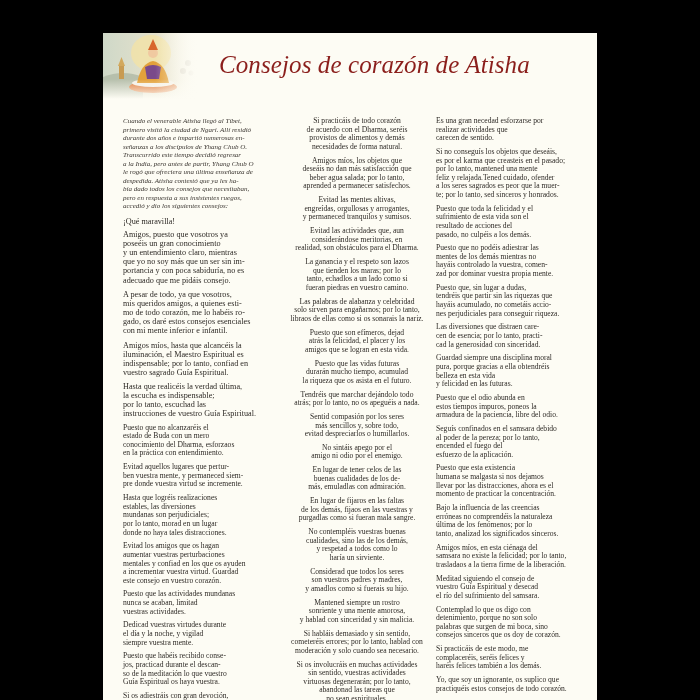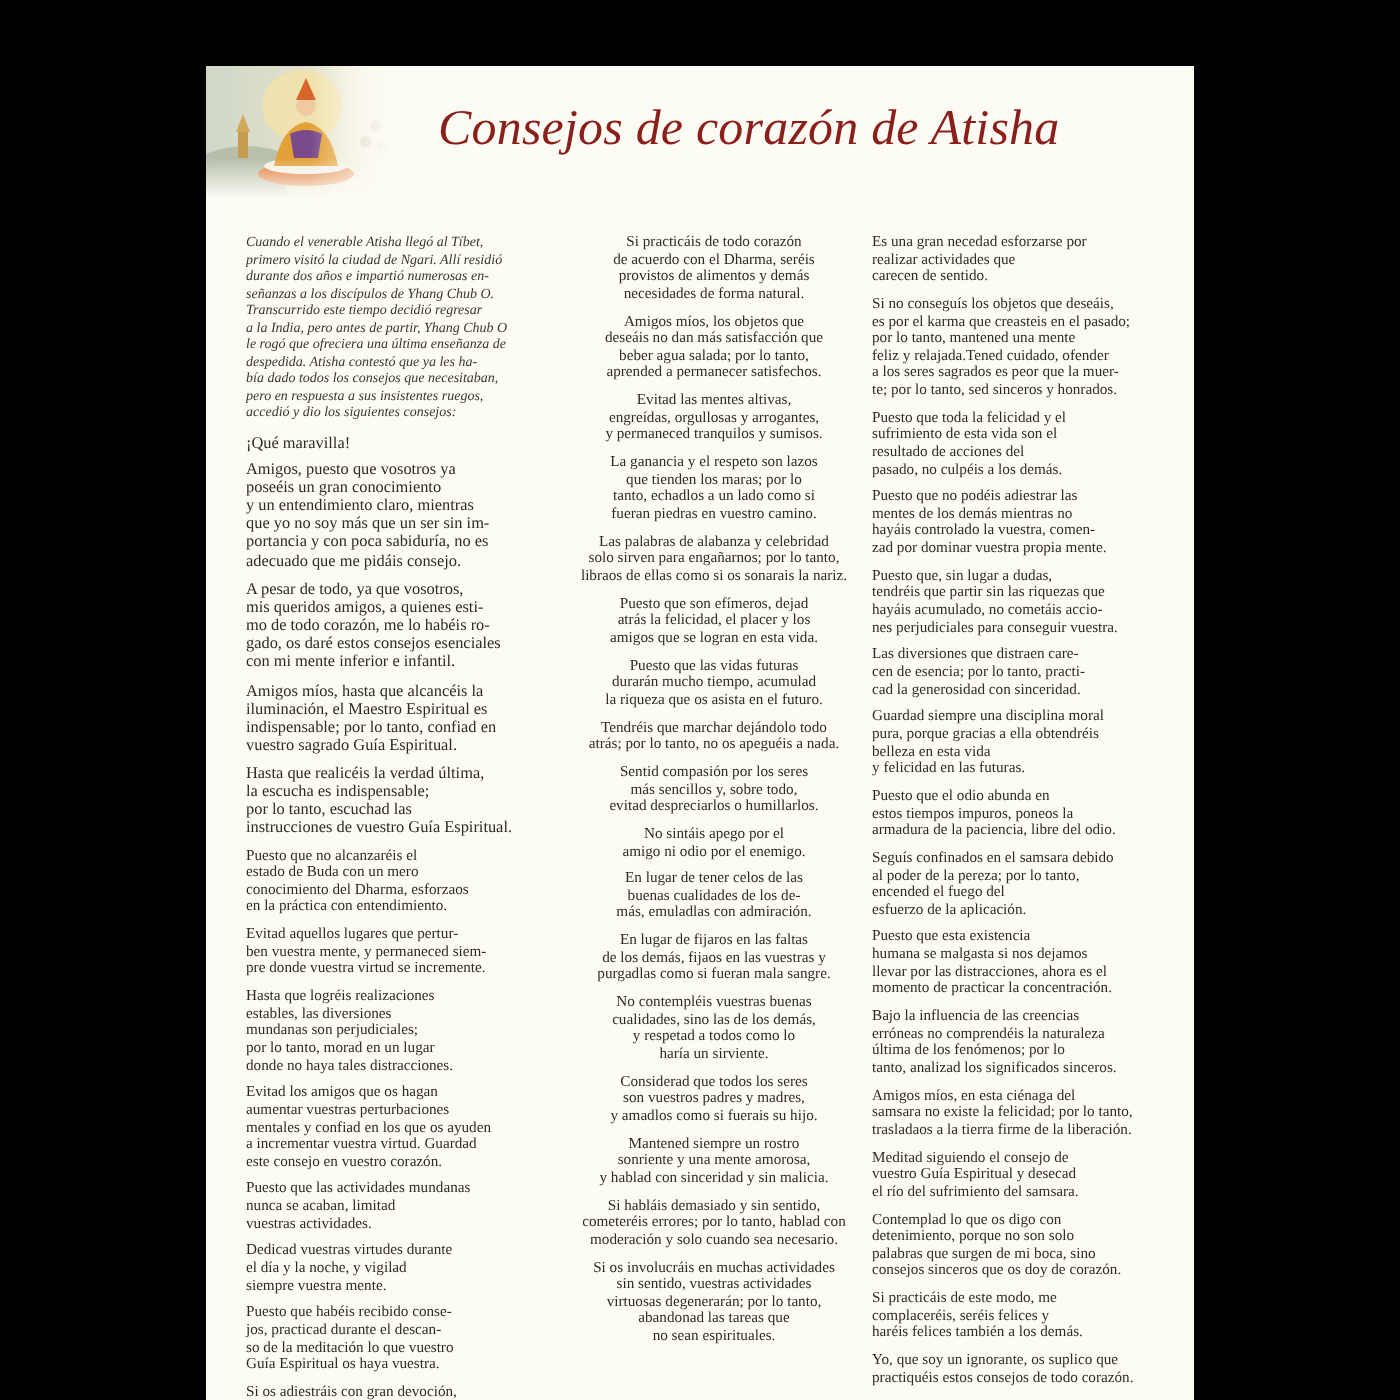--- a/index.html
+++ b/index.html
@@ -184,20 +184,25 @@
           <span class="line">deseáis no dan más satisfacción que</span>
           <span class="line">beber agua salada; por lo tanto,</span>
           <span class="line">aprended a permanecer satisfechos.</span>
         </div>
         <div class="para">
           <span class="line">Evitad las mentes altivas,</span>
           <span class="line">engreídas, orgullosas y arrogantes,</span>
           <span class="line">y permaneced tranquilos y sumisos.</span>
         </div>
         <div class="para">
+          <span class="line">Evitad las actividades que, aun</span>
+          <span class="line">considerándose meritorias, en</span>
+          <span class="line">realidad, son obstáculos para el Dharma.</span>
+        </div>
+        <div class="para">
           <span class="line">La ganancia y el respeto son lazos</span>
           <span class="line">que tienden los maras; por lo</span>
           <span class="line">tanto, echadlos a un lado como si</span>
           <span class="line">fueran piedras en vuestro camino.</span>
         </div>
         <div class="para">
           <span class="line">Las palabras de alabanza y celebridad</span>
           <span class="line">solo sirven para engañarnos; por lo tanto,</span>
           <span class="line">libraos de ellas como si os sonarais la nariz.</span>
         </div>
@@ -289,21 +294,21 @@
         <div class="para">
           <span class="line">Puesto que no podéis adiestrar las</span>
           <span class="line">mentes de los demás mientras no</span>
           <span class="line">hayáis controlado la vuestra, comen-</span>
           <span class="line">zad por dominar vuestra propia mente.</span>
         </div>
         <div class="para">
           <span class="line">Puesto que, sin lugar a dudas,</span>
           <span class="line">tendréis que partir sin las riquezas que</span>
           <span class="line">hayáis acumulado, no cometáis accio-</span>
-          <span class="line">nes perjudiciales para conseguir vuestra.</span>
+          <span class="line">nes perjudiciales para conseguir riqueza.</span>
         </div>
         <div class="para">
           <span class="line">Las diversiones que distraen care-</span>
           <span class="line">cen de esencia; por lo tanto, practi-</span>
           <span class="line">cad la generosidad con sinceridad.</span>
         </div>
         <div class="para">
           <span class="line">Guardad siempre una disciplina moral</span>
           <span class="line">pura, porque gracias a ella obtendréis</span>
           <span class="line">belleza en esta vida</span>

